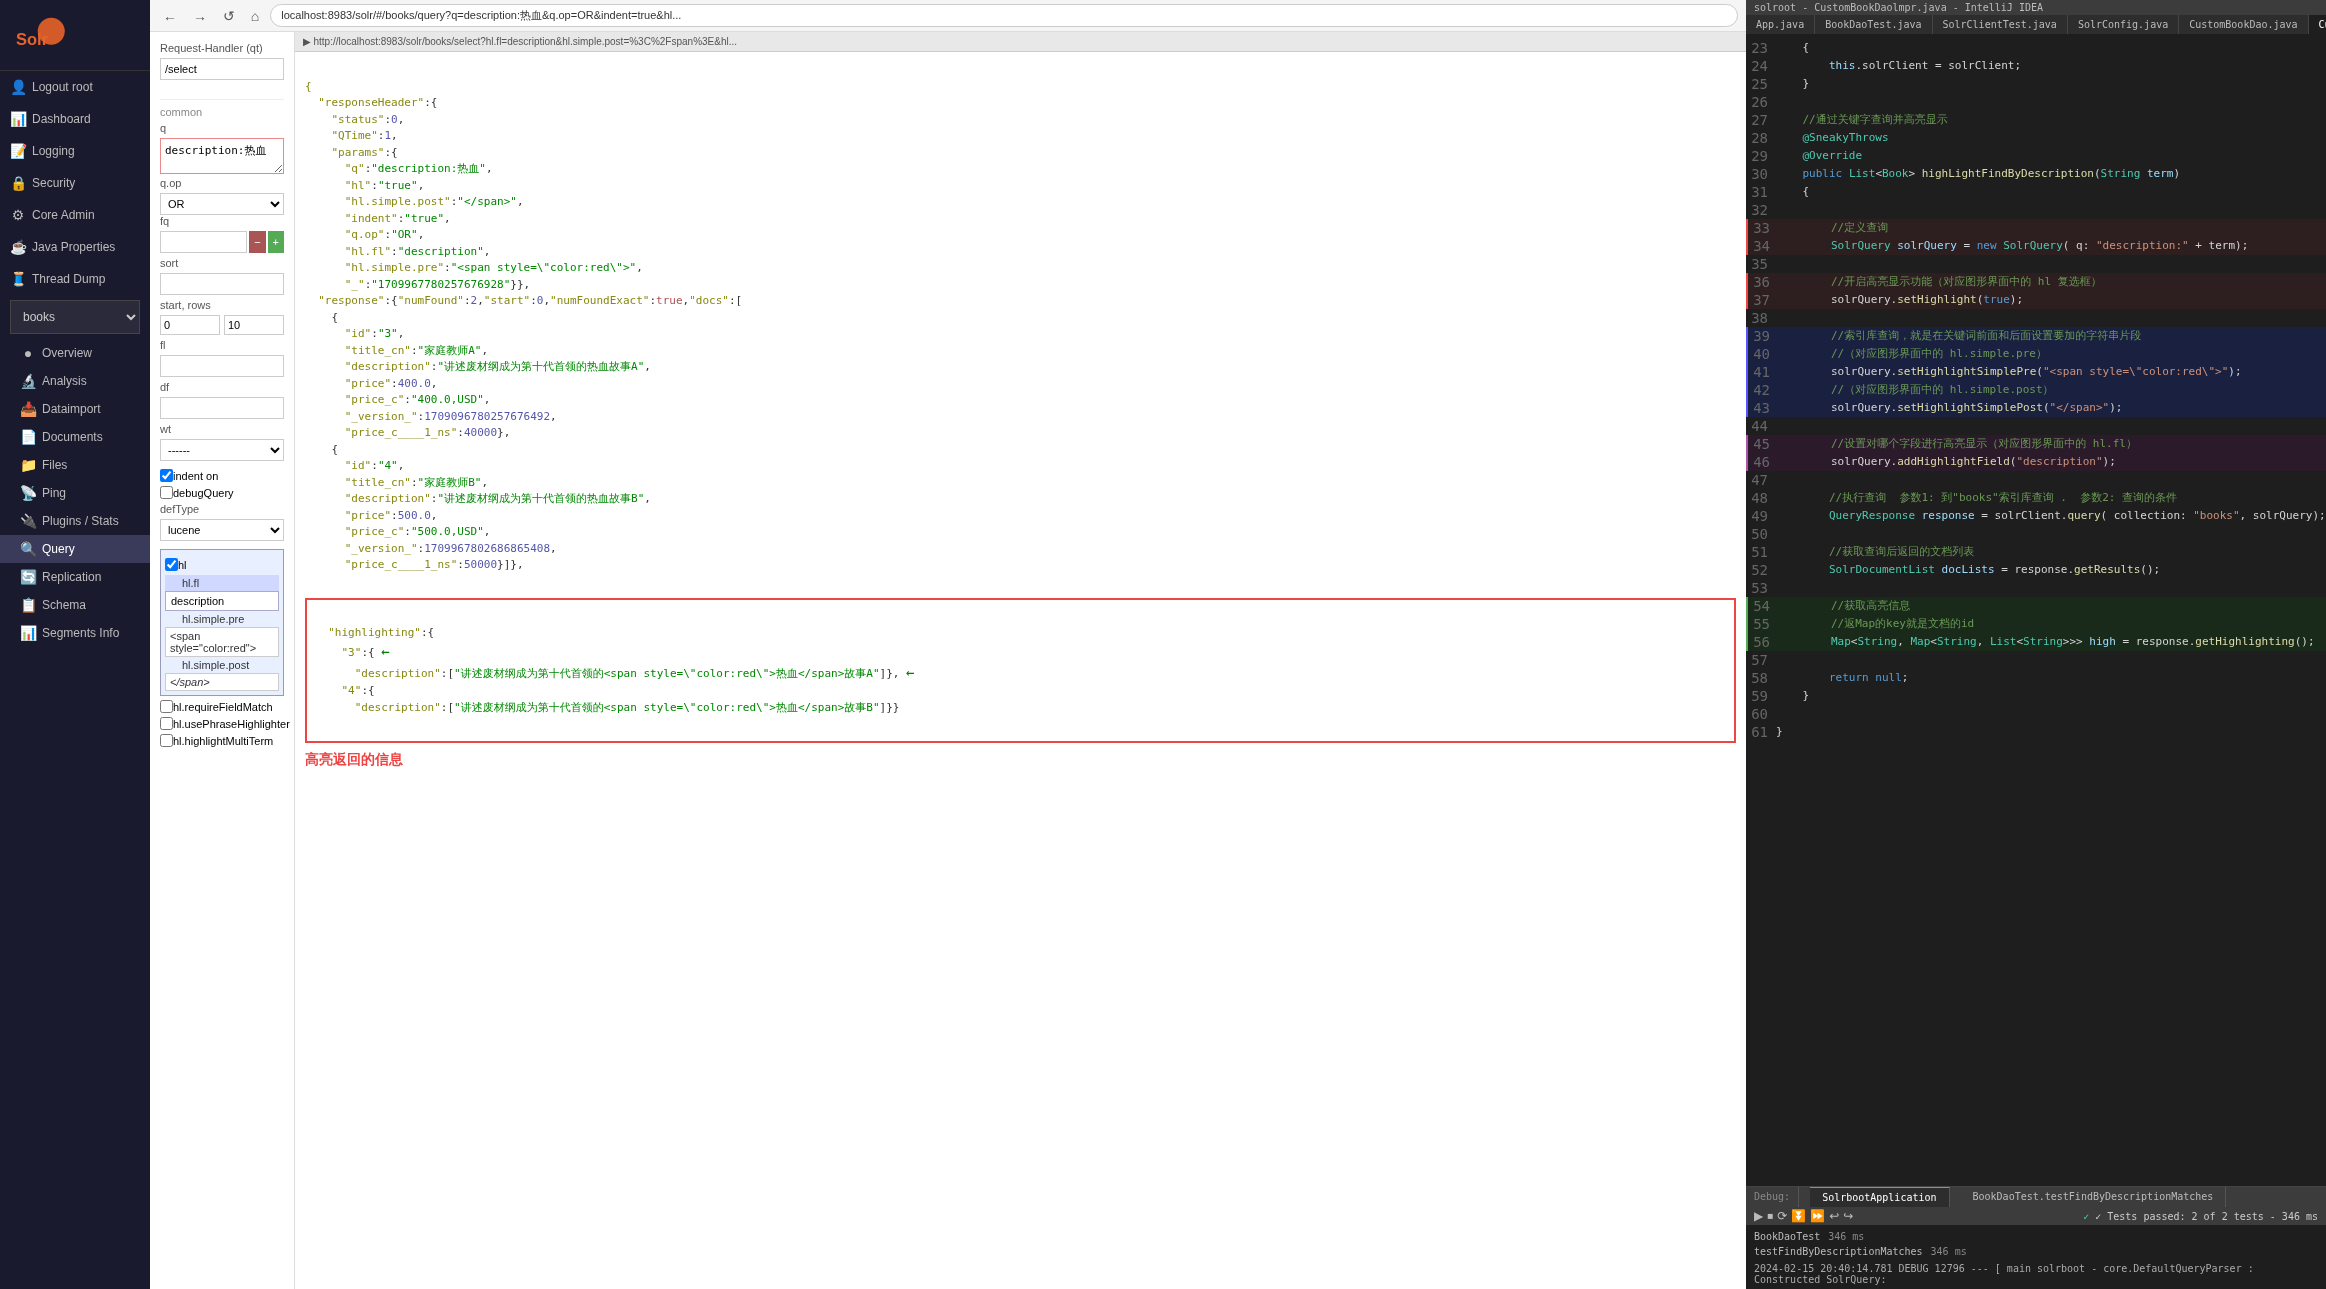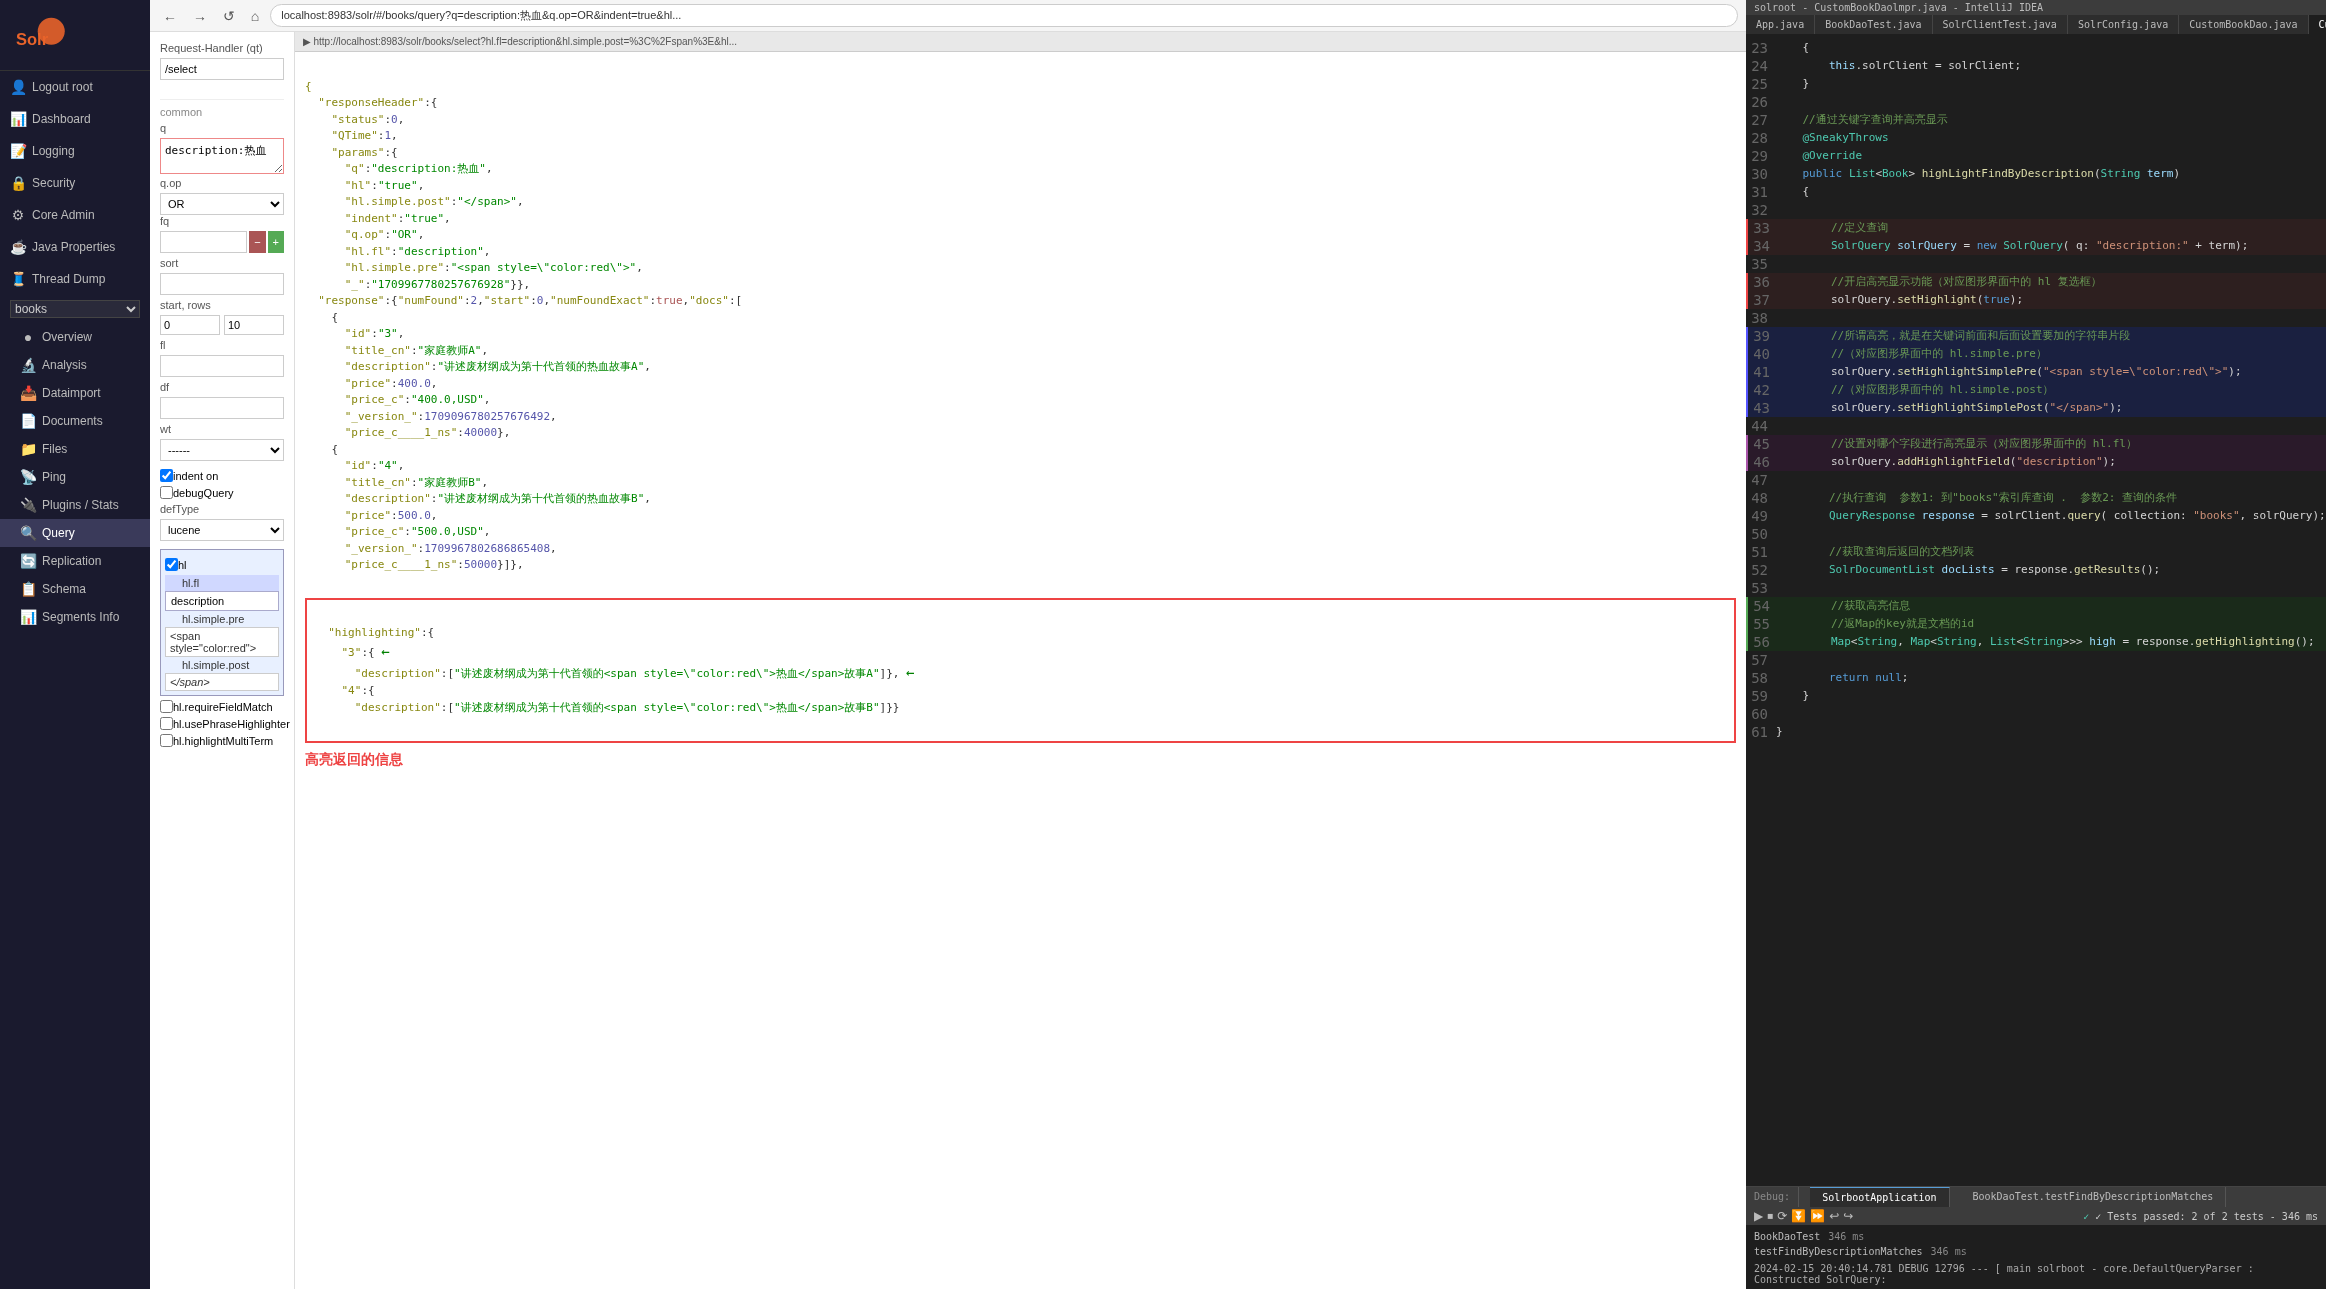--- a/index.html
+++ b/index.html
@@ -34,21 +34,21 @@
       cursor: pointer;
       color: #bbb;
       font-size: 12px;
     }
     .sidebar-icon { font-size: 14px; width: 16px; text-align: center; }
     .core-selector {
       margin: 5px 10px;
       background: #2a2a3a;
       color: #ccc;
       border: 1px solid #444;
-      padding: 0;
+      padding: 8px;
       width: calc(100% - 20px);
       font-size: 12px;
     }
     .sidebar-sub-item {
       padding: 6px 10px 6px 20px;
       display: flex;
       align-items: center;
       gap: 6px;
       cursor: pointer;
       color: #bbb;
@@ -632,21 +632,21 @@
       <span class="line-num">37</span>
       <span class="line-content">        solrQuery.<span class="code-method">setHighlight</span>(<span class="code-keyword">true</span>);</span>
     </div>
     <div class="code-line">
       <span class="line-num">38</span>
       <span class="line-content"></span>
     </div>
 
     <div class="code-line highlight-block-blue">
       <span class="line-num">39</span>
-      <span class="line-content code-comment">        //所谓高亮，就是在关键词前面和后面设置要加的字符串片段</span>
+      <span class="line-content code-comment">        //索引库查询，就是在关键词前面和后面设置要加的字符串片段</span>
     </div>
     <div class="code-line highlight-block-blue">
       <span class="line-num">40</span>
       <span class="line-content code-comment">        //（对应图形界面中的 hl.simple.pre）</span>
     </div>
     <div class="code-line highlight-block-blue">
       <span class="line-num">41</span>
       <span class="line-content">        solrQuery.<span class="code-method">setHighlightSimplePre</span>(<span class="code-string">"&lt;span style=\"color:red\"&gt;"</span>);</span>
     </div>
     <div class="code-line highlight-block-blue">

